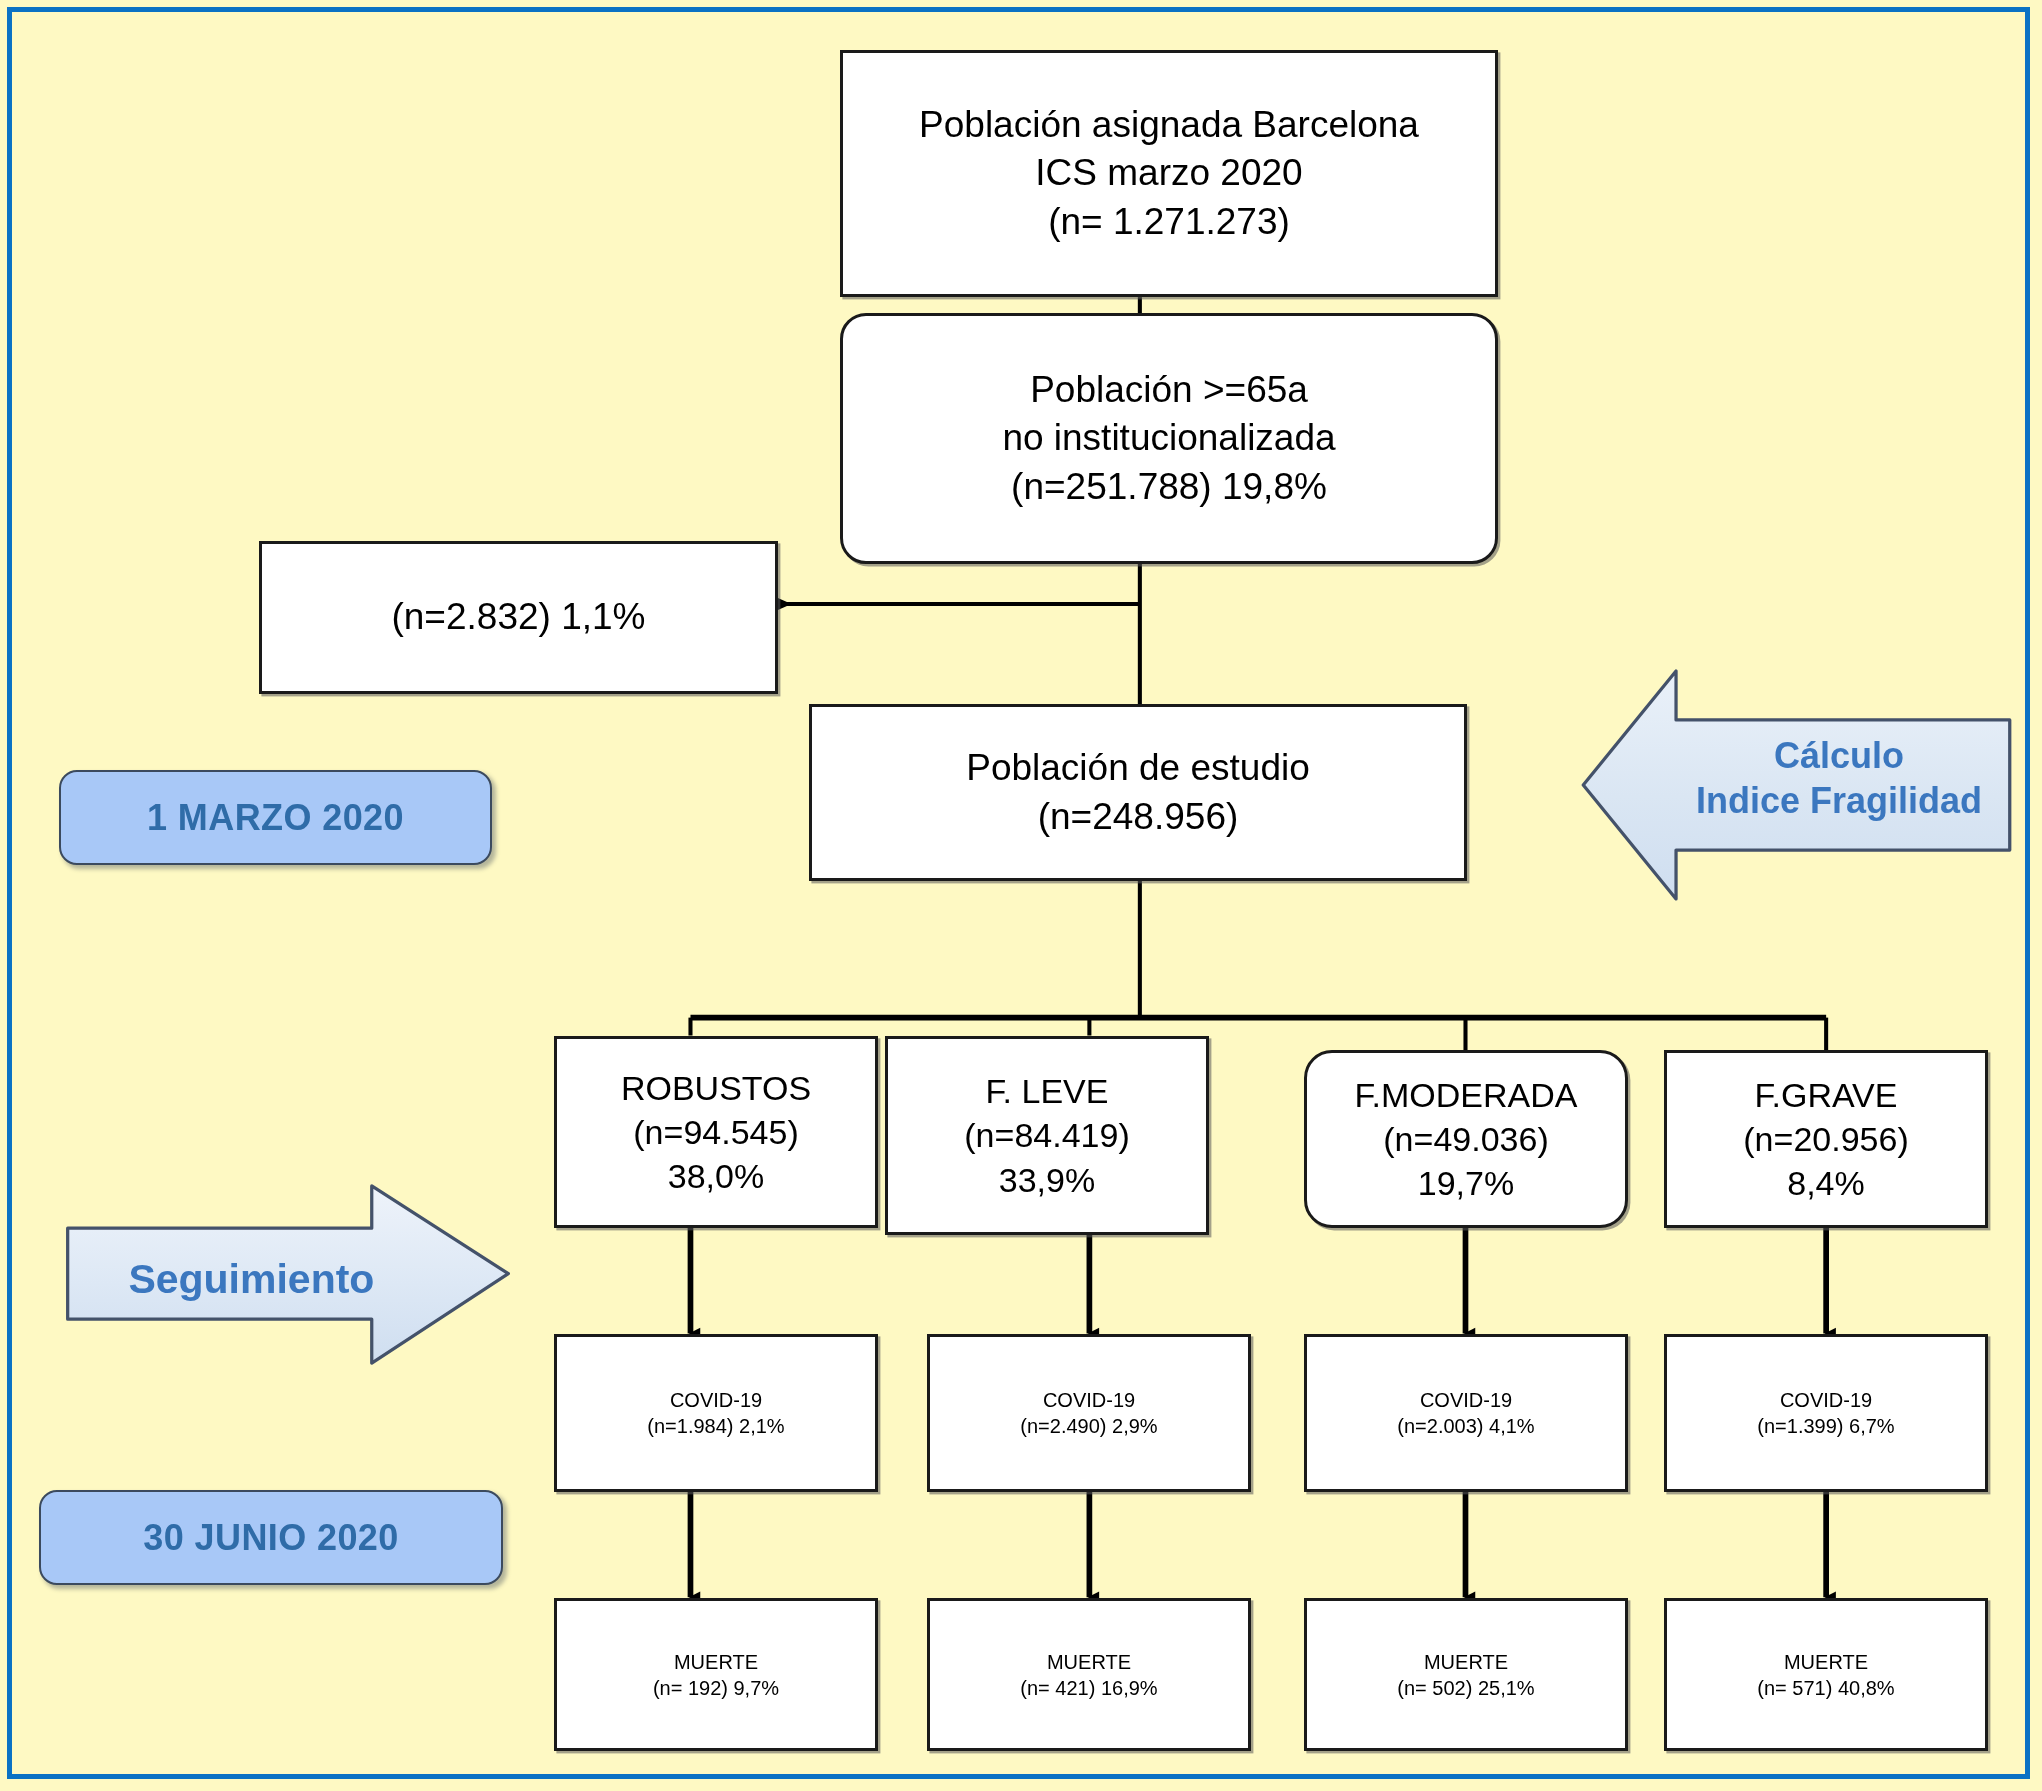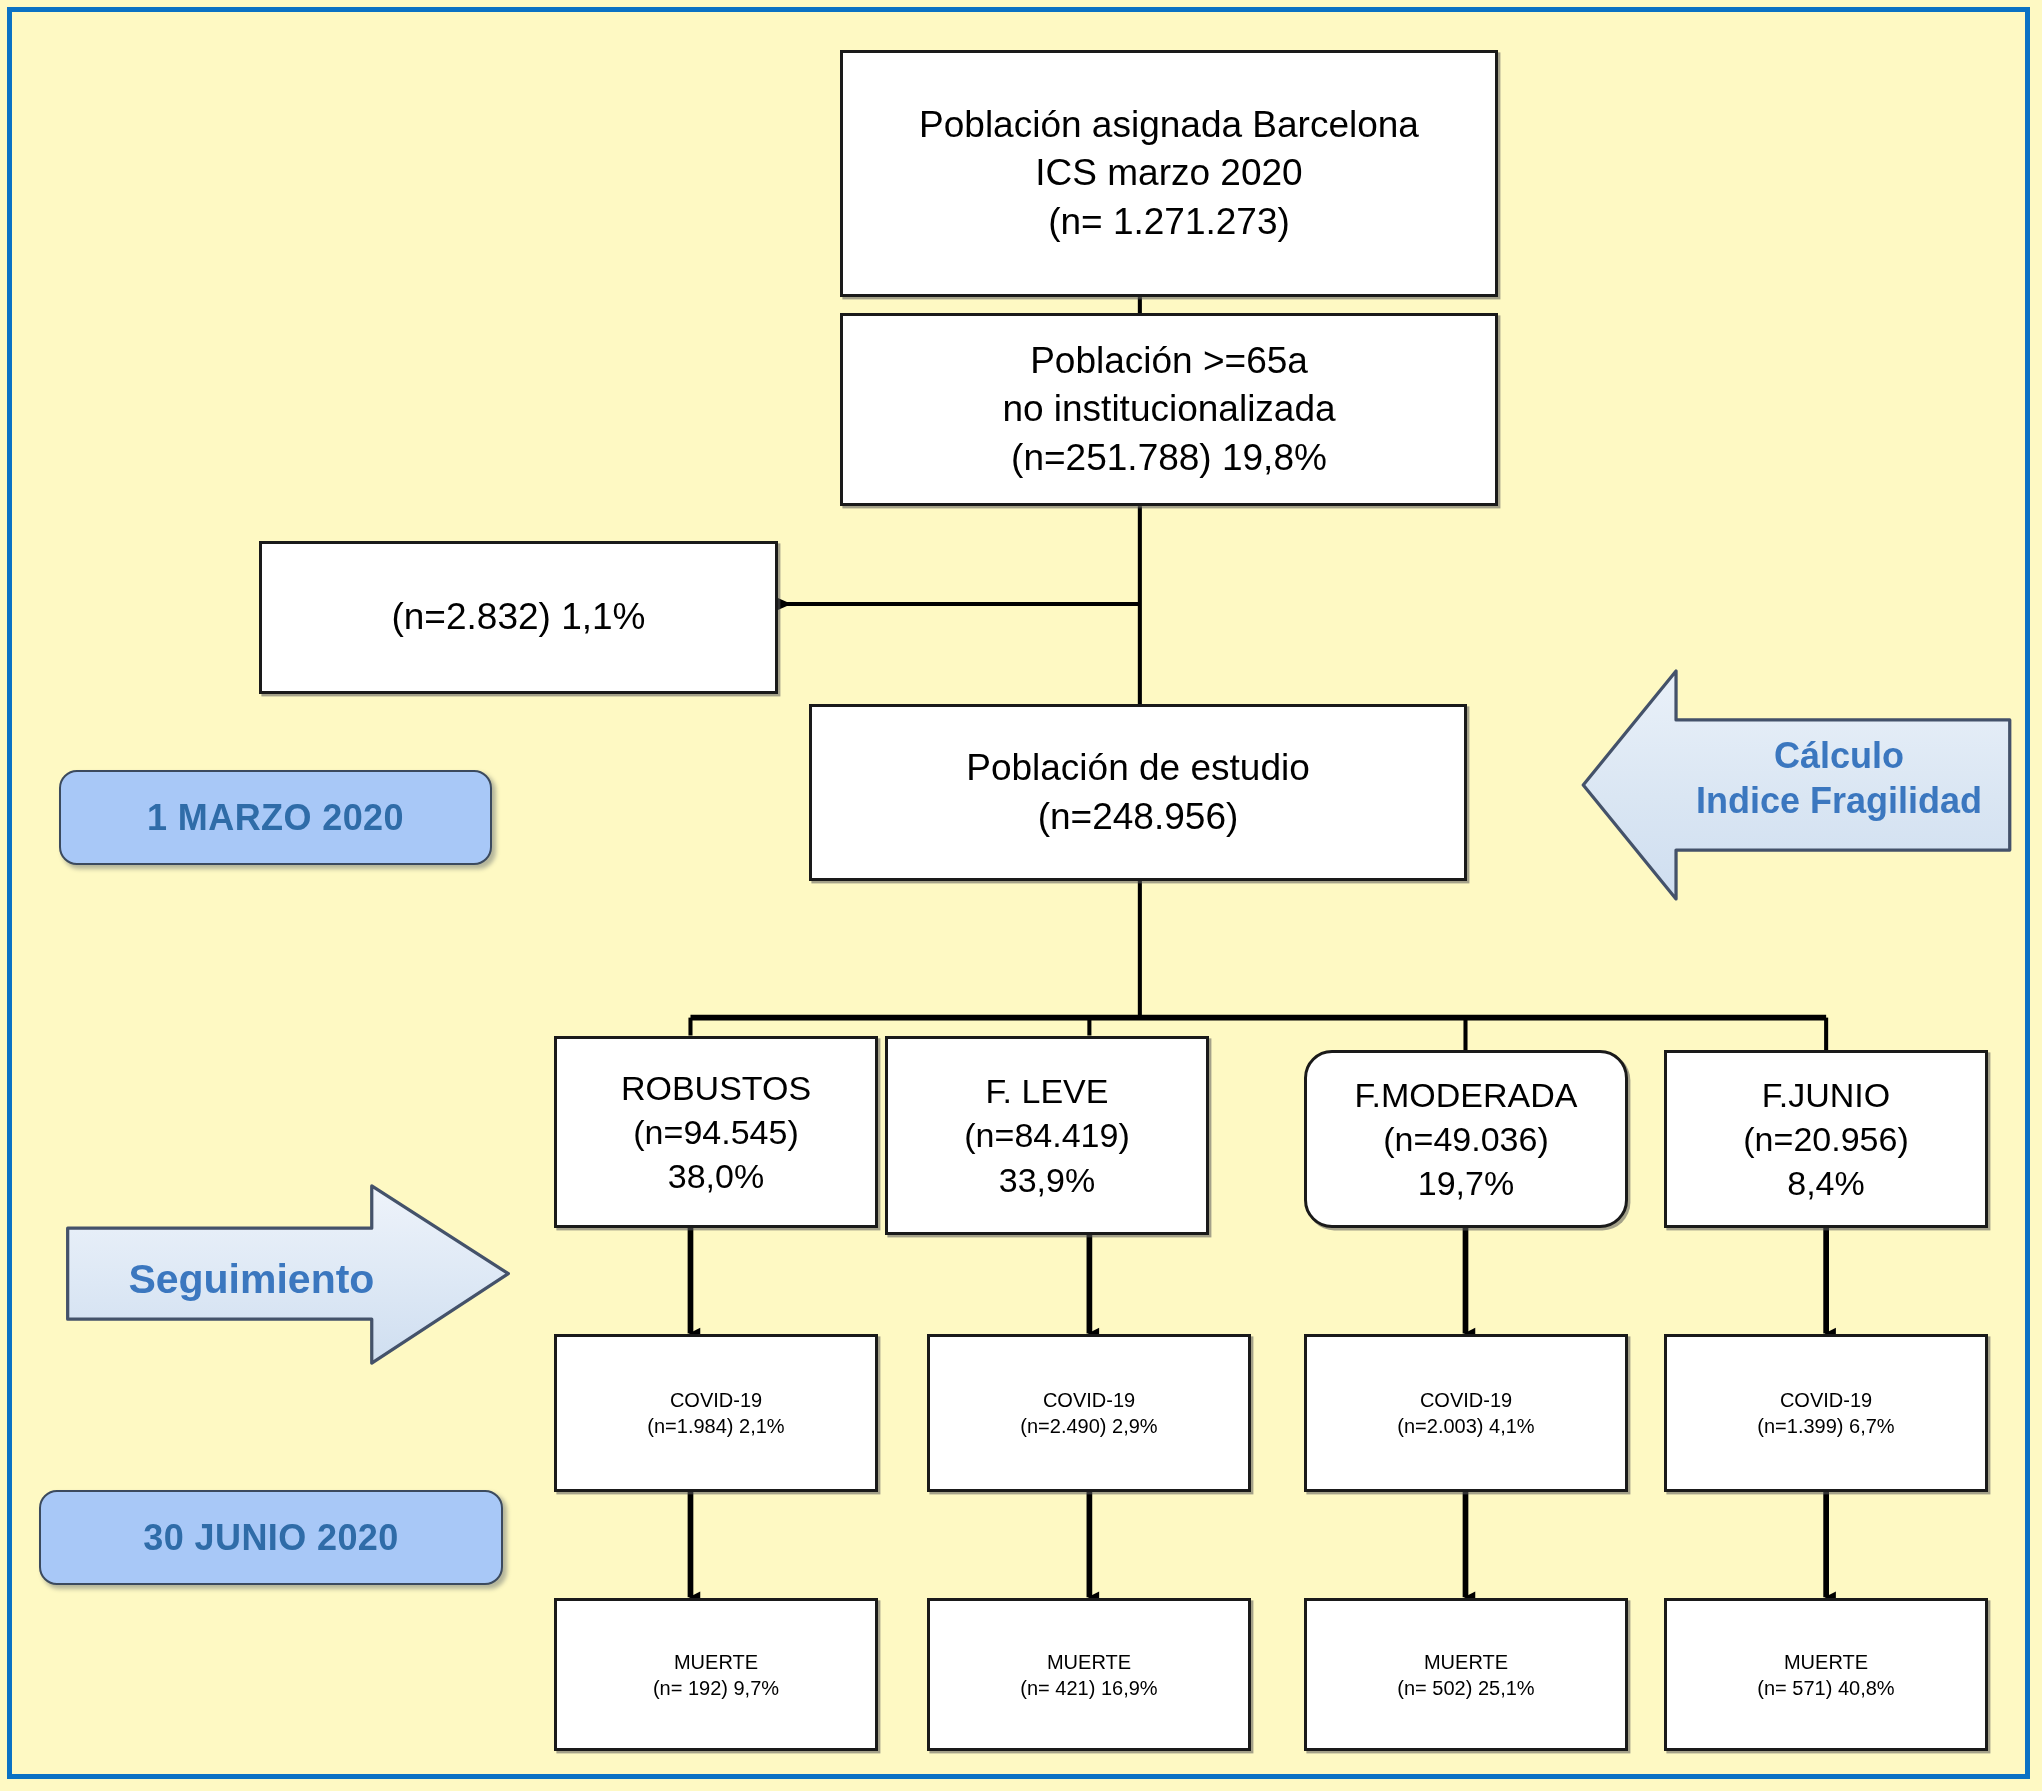--- a/index.html
+++ b/index.html
@@ -140,21 +140,21 @@
     <line x1="1800" y1="1832" x2="1800" y2="1962" stroke="#000" stroke-width="7" marker-end="url(#arrowdown)"></line>
     <line x1="2243" y1="1832" x2="2243" y2="1962" stroke="#000" stroke-width="7" marker-end="url(#arrowdown)"></line>
   </svg>
 
   <div class="node t-big" style="left:840px; top:50px; width:658px; height:247px;">
     <span class="ln">Población asignada Barcelona</span>
     <span class="ln">ICS marzo 2020</span>
     <span class="ln">(n= 1.271.273)</span>
   </div>
 
-  <div class="node t-big" style="left:840px; top:313px; width:658px; height:193px;">
+  <div class="node t-big" style="left:840px; top:313px; width:658px; height:251px;border-radius:26px;">
     <span class="ln">Población &gt;=65a</span>
     <span class="ln">no institucionalizada</span>
     <span class="ln">(n=251.788) 19,8%</span>
   </div>
 
   <div class="node t-big" style="left:259px; top:541px; width:519px; height:153px;">
     <span class="ln">(n=2.832) 1,1%</span>
   </div>
 
   <div class="node t-big" style="left:809px; top:704px; width:658px; height:177px;">
@@ -233,21 +233,21 @@
   <div class="node t-sml" style="left:1304px; top:1334px; width:324px; height:158px;">
     <span class="ln">COVID-19</span>
     <span class="ln">(n=2.003) 4,1%</span>
   </div>
   <div class="node t-sml" style="left:1304px; top:1598px; width:324px; height:153px;">
     <span class="ln">MUERTE</span>
     <span class="ln">(n= 502) 25,1%</span>
   </div>
 
   <div class="node t-mid" style="left:1664px; top:1050px; width:324px; height:178px;">
-    <span class="ln">F.JUNIO</span>
+    <span class="ln">F.GRAVE</span>
     <span class="ln">(n=20.956)</span>
     <span class="ln">8,4%</span>
   </div>
   <div class="node t-sml" style="left:1664px; top:1334px; width:324px; height:158px;">
     <span class="ln">COVID-19</span>
     <span class="ln">(n=1.399) 6,7%</span>
   </div>
   <div class="node t-sml" style="left:1664px; top:1598px; width:324px; height:153px;">
     <span class="ln">MUERTE</span>
     <span class="ln">(n= 571) 40,8%</span>

